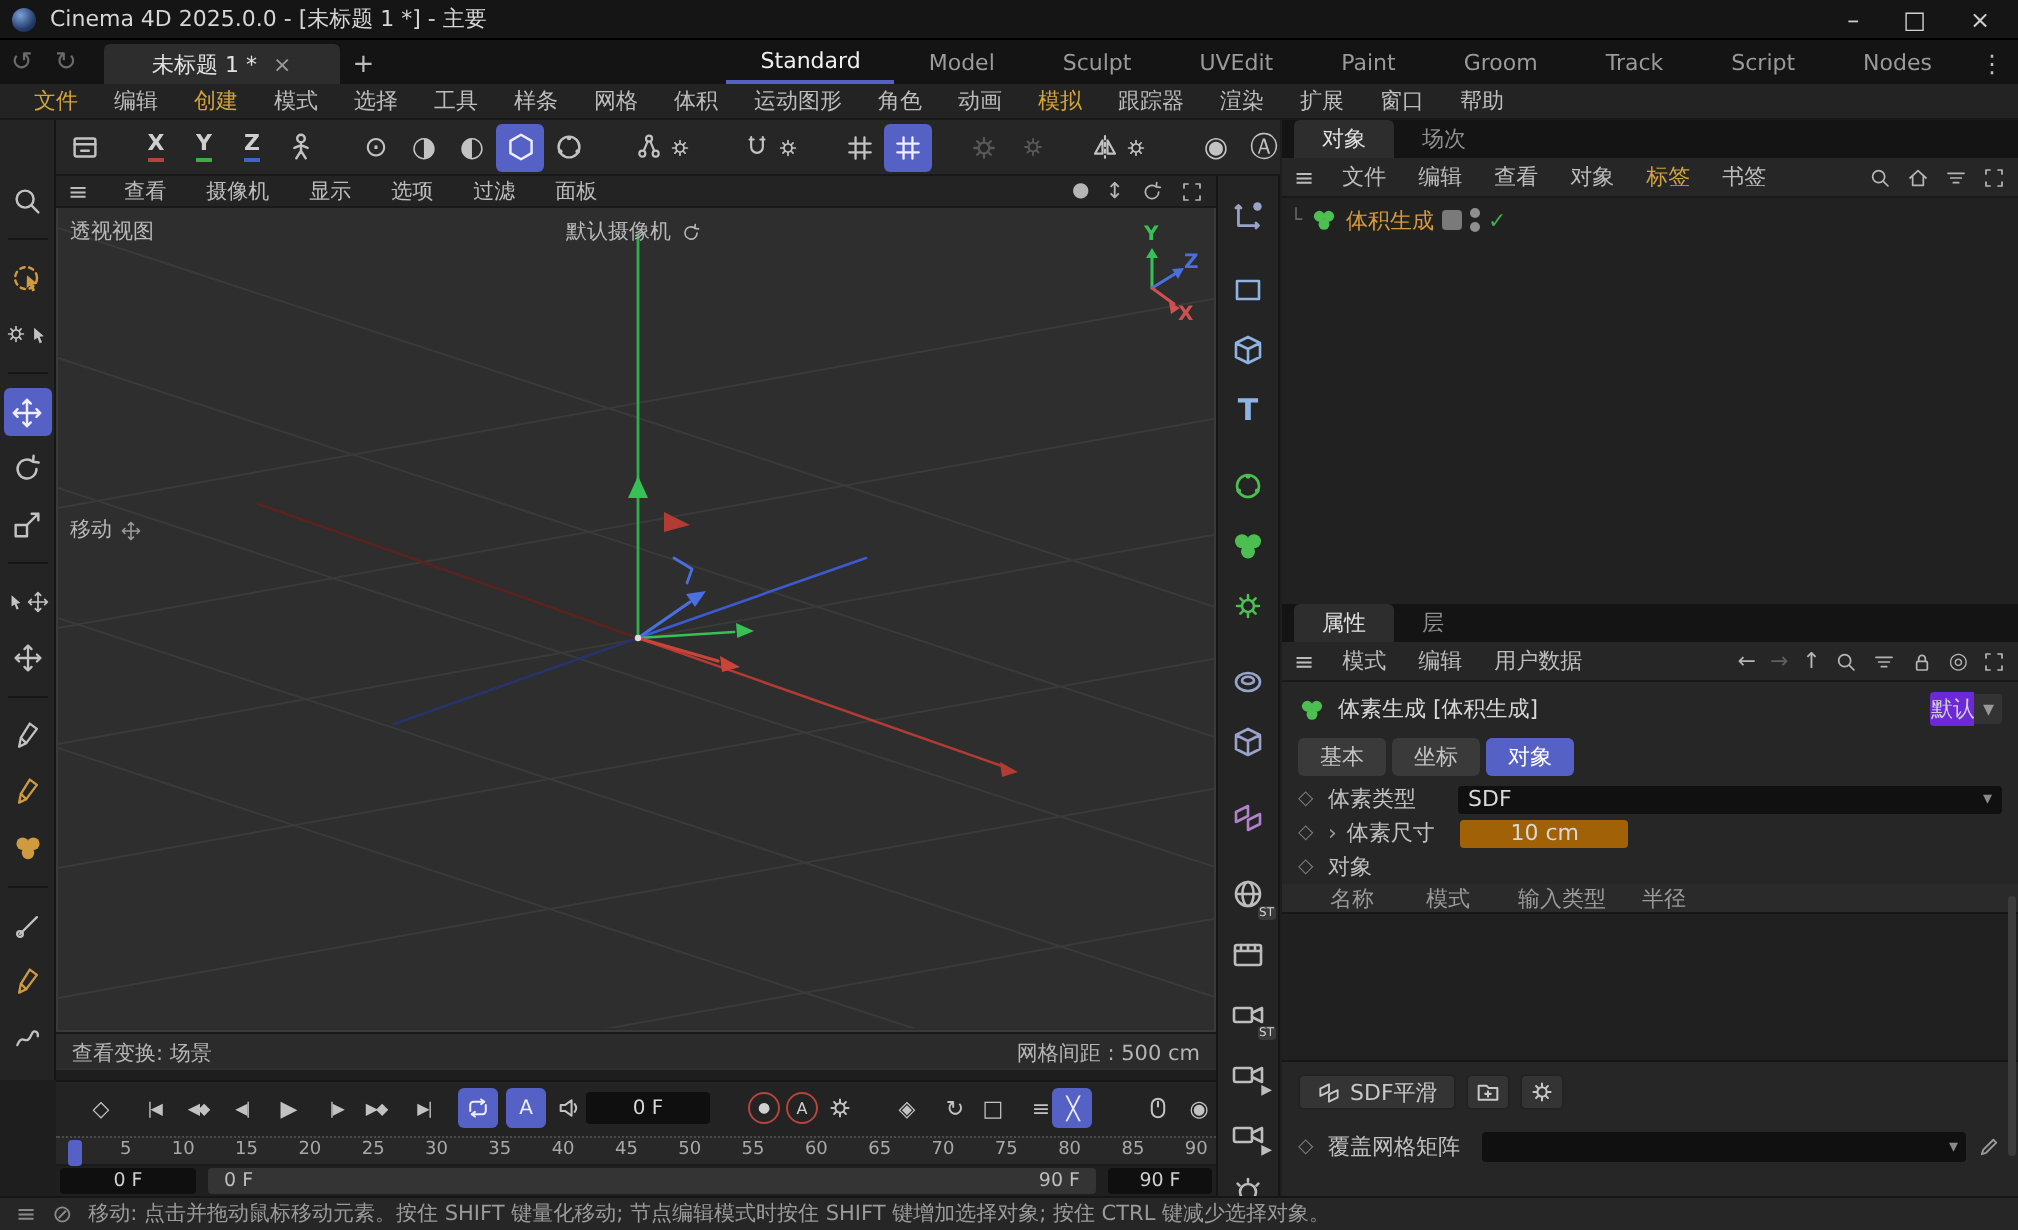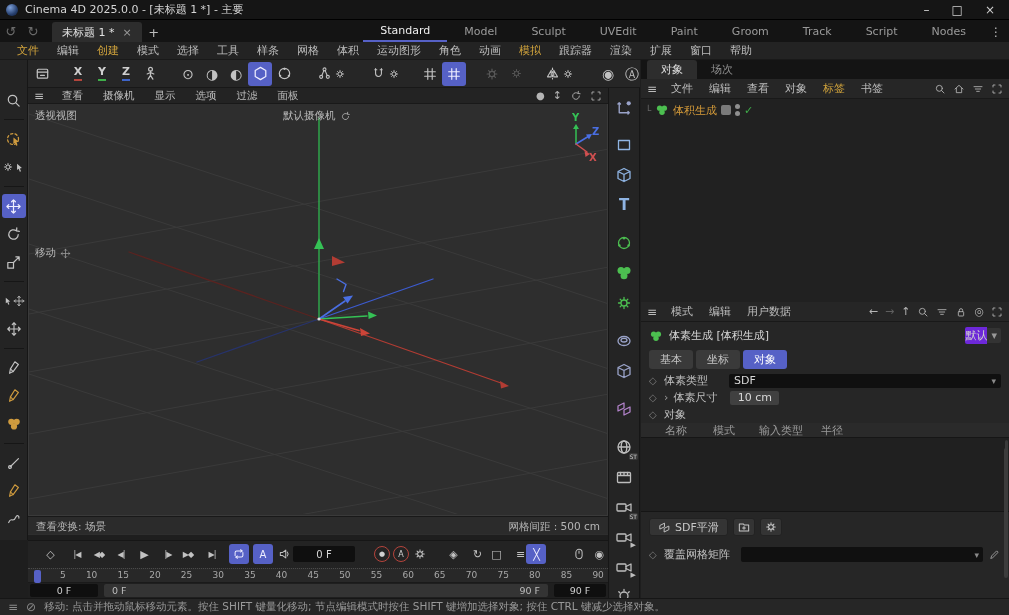--- a/index.html
+++ b/index.html
@@ -13,21 +13,21 @@
   
   .titlebar { position:absolute; left:0; top:0; width:1009px; height:20px; background:#151515; display:flex; align-items:center; padding:0 6px; border-bottom:1px solid #000; }
   .logo { width:12px; height:12px; border-radius:50%; background:radial-gradient(circle at 35% 30%, #7c9fd8, #27406f 60%, #101b33); margin-right:7px; }
   .titletext { color:#d6d6d6; font-size:11px; }
   .winbtns { margin-left:auto; display:flex; gap:22px; padding-right:8px; color:#cfcfcf; font-size:12px; }
   .winbtns span { cursor:default; }
 
   
   .tabrow { position:absolute; left:0; top:20px; width:1009px; height:22px; background:#141414; display:flex; align-items:flex-end; }
   .histbtn { color:#6a6a6a; font-size:13px; width:22px; height:22px; display:flex; align-items:center; justify-content:center; }
-  .doctab { background:#2d2d2d; color:#e2e2e2; height:20px; display:flex; align-items:center; gap:8px; padding:0 10px; margin-left:8px; border-radius:3px 3px 0 0; font-size:11px; }
+  .doctab { background:#2d2d2d; color:#e2e2e2; height:20px; display:flex; align-items:center; gap:8px; padding:0 24px; margin-left:8px; border-radius:3px 3px 0 0; font-size:11px; }
   .doctab .x { color:#9a9a9a; font-size:11px; }
   .addtab { color:#bdbdbd; width:24px; height:20px; display:flex; align-items:center; justify-content:center; font-size:13px; }
   .layouts { margin-left:auto; display:flex; align-items:flex-end; height:22px; }
   .ltab { color:#9a9a9a; padding:0 17px; height:22px; display:flex; align-items:center; font-size:11px; }
   .ltab.active { color:#f0f0f0; border-bottom:2px solid #5661c6; }
   .kebab { color:#bbb; width:26px; text-align:center; font-size:12px; padding-bottom:3px; }
 
   
   .menurow { position:absolute; left:0; top:42px; width:1009px; height:18px; background:#232323; display:flex; align-items:center; padding-left:8px; border-bottom:1px solid #191919; }
   .menurow span { padding:0 9px; color:#bdbdbd; }
@@ -100,21 +100,21 @@
   .chips { display:flex; gap:3px; padding:3px 8px; }
   .chip { background:#3a3a3a; border-radius:3px; padding:2px 11px; color:#c4c4c4; }
   .chip.active { background:#5661c6; color:#fff; }
   .grouptitle { padding:5px 8px 3px 8px; color:#e0e0e0; font-weight:bold; }
   .prow { display:flex; align-items:center; height:17px; padding:0 8px; gap:5px; }
   .pdia { color:#7a7a7a; font-size:10px; width:10px; }
   .plabel { color:#c0c0c0; }
   .chev { color:#9a9a9a; }
   .dd { background:#101010; border-radius:2px; height:14px; display:flex; align-items:center; padding:0 5px; color:#d8d8d8; }
   .dd .arr { margin-left:auto; color:#8a8a8a; font-size:9px; }
-  .numfield { background:#404040; border-radius:2px; height:14px; width:49px; display:flex; align-items:center; justify-content:center; color:#d8d8d8; }
+  .numfield { background:#a16207; border-radius:2px; height:14px; width:84px; display:flex; align-items:center; justify-content:center; color:#d8d8d8; }
   .thead { display:flex; height:15px; padding:0 8px 0 24px; gap:0; color:#9a9a9a; border-bottom:1px solid #161616; background:#2a2a2a; }
   .thead span { margin-right:14px; }
   .objlist { height:74px; background:#202020; border-bottom:1px solid #151515; position:relative; }
   .listsb { position:absolute; right:1px; top:2px; width:3px; height:40px; background:#3a3a3a; border-radius:2px; }
   .btnrow { display:flex; align-items:center; gap:5px; padding:6px 8px; }
   .pbtn { background:#343434; border:1px solid #222; border-radius:3px; height:18px; display:flex; align-items:center; gap:4px; padding:0 8px; color:#c8c8c8; }
   .pbtn.sq { width:22px; padding:0; justify-content:center; }
   .linkfield { background:#101010; border-radius:2px; height:15px; flex:1; display:flex; align-items:center; padding:0 4px; }
   .linkfield .arr { margin-left:auto; color:#8a8a8a; font-size:9px; }
   .amsb { position:absolute; right:1px; top:146px; width:4px; height:130px; background:#3c3c3c; border-radius:2px; }
@@ -584,21 +584,21 @@
       </svg>
       <span class="vplabel" style="left:6px;top:5px">透视视图</span>
       <span class="vplabel camlabel" style="left:254px;top:5px">
         <span>默认摄像机</span>
         <span class="ic">
             <svg width="11" height="11">
               <use href="#i-rotate"></use>
             </svg>
           </span>
       </span>
-      <span class="vplabel camlabel" style="left:6px;top:142px">
+      <span class="vplabel camlabel" style="left:6px;top:154px">
         <span>移动</span>
         <span class="ic" style="color:#9a9a9a">
             <svg width="11" height="11">
               <use href="#i-move"></use>
             </svg>
           </span>
       </span>
       <span class="gizmo-axis">
         <svg width="50" height="46" viewBox="0 0 50 46">
           <line x1="25" y1="26" x2="25" y2="9" stroke="#35c155" stroke-width="1.5"></line>
@@ -759,20 +759,24 @@
         <span class="objchip"></span>
         <span class="objdots">
             <i></i>
             <i></i>
           </span>
         <span class="objcheck">✓</span>
       </div>
     </div>
 
     <div class="am">
+      <div class="omtabs">
+        <span class="ptab active">属性</span>
+        <span class="ptab">层</span>
+      </div>
       <div class="pmenu">
         <span class="burger">≡</span>
         <span class="mi">模式</span>
         <span class="mi">编辑</span>
         <span class="mi">用户数据</span>
         <span class="pmicons">
           <span>←</span>
           <span style="opacity:.4">→</span>
           <span>↑</span>
           <span class="ic">

